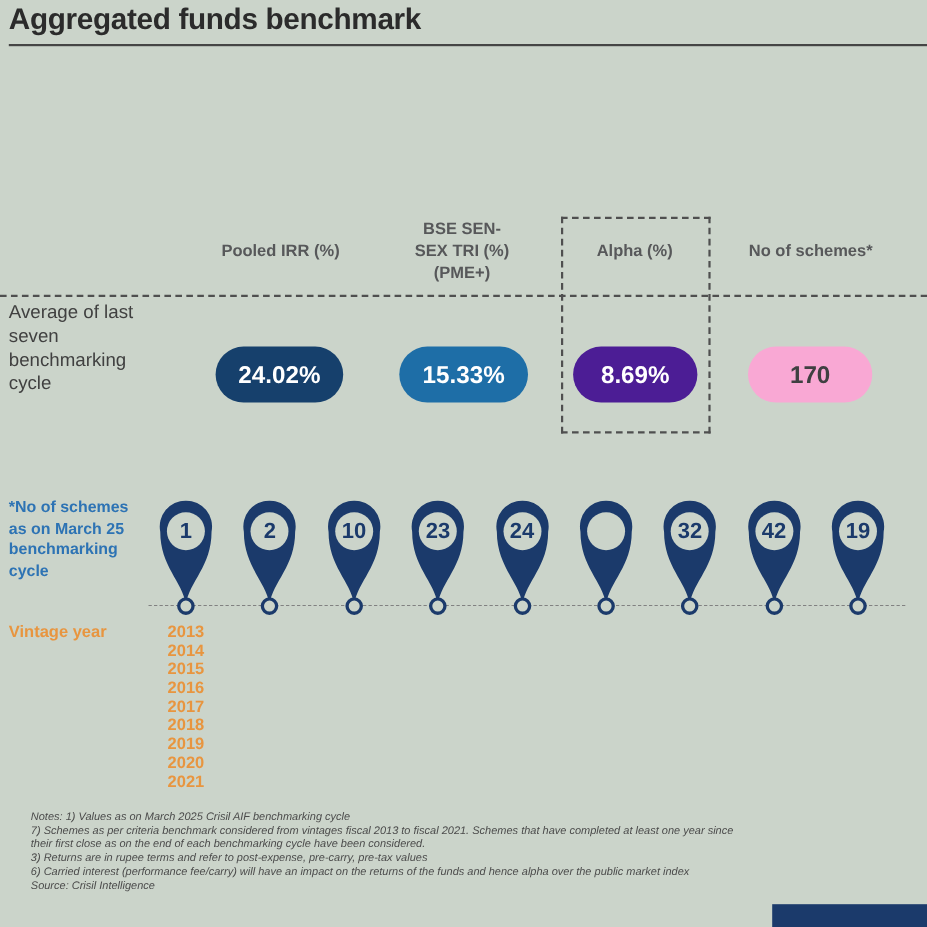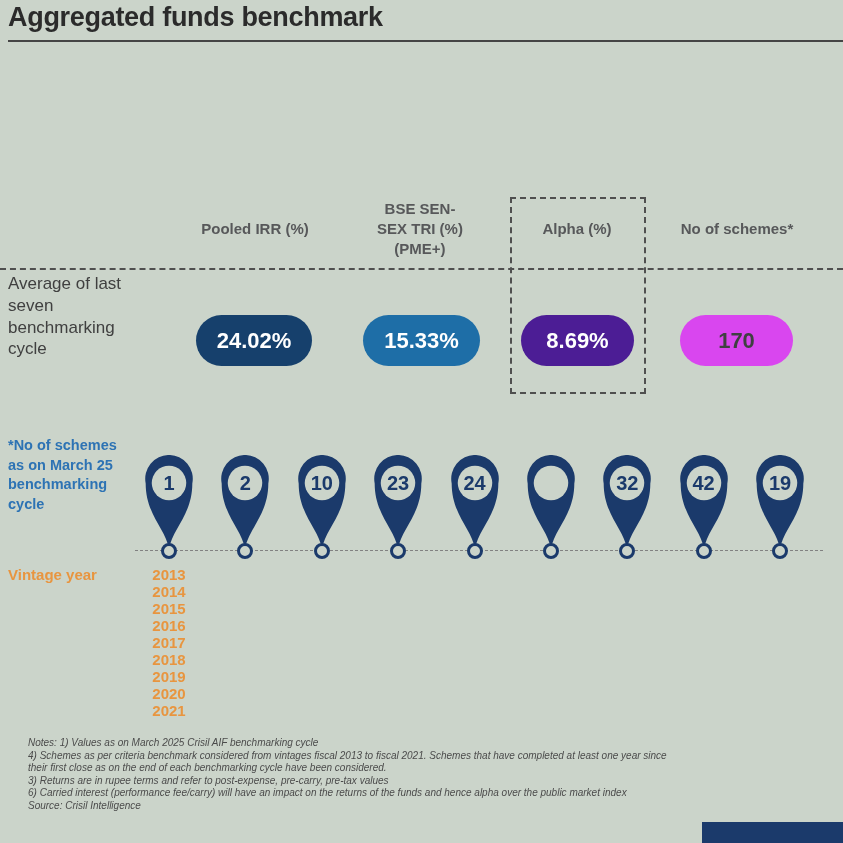--- a/index.html
+++ b/index.html
@@ -47,24 +47,24 @@
   }
 
   .pill {
     position: absolute; top: 315px; height: 51px; border-radius: 26px;
     display: flex; align-items: center; justify-content: center;
     font-size: 22px; font-weight: bold; color: #ffffff;
   }
   .pill1 { left: 196px; width: 116px; background: #16406c; }
   .pill2 { left: 363px; width: 117px; background: #1e6ea7; }
   .pill3 { left: 521px; width: 113px; background: #4c1d95; }
-  .pill4 { left: 680px; width: 113px; background: #d946ef; color: #3f4041; }
+  .pill4 { left: 680px; width: 113px; background: #f9a8d4; color: #3f4041; }
 
   .schemes-note {
-    position: absolute; left: 8px; top: 436px; width: 124px;
+    position: absolute; left: 8px; top: 452px; width: 124px;
     font-size: 14.5px; font-weight: bold; color: #2d73b4; line-height: 1.35;
   }
 
   .timeline-line {
     position: absolute; left: 135px; top: 550px; width: 688px;
     border-top: 1.5px dashed #818181;
   }
   .pins-row, .rings-row, .years-row {
     position: absolute; left: 141px; width: 667px;
     display: flex; justify-content: space-between;
@@ -234,21 +234,21 @@
     <div class="year-cell">2016</div>
     <div class="year-cell">2017</div>
     <div class="year-cell">2018</div>
     <div class="year-cell">2019</div>
     <div class="year-cell">2020</div>
     <div class="year-cell">2021</div>
   </div>
 
   <div class="notes">
     <div>Notes: 1) Values as on March 2025 Crisil AIF benchmarking cycle</div>
-    <div>4) Schemes as per criteria benchmark considered from vintages fiscal 2013 to fiscal 2021. Schemes that have completed at least one year since</div>
+    <div>7) Schemes as per criteria benchmark considered from vintages fiscal 2013 to fiscal 2021. Schemes that have completed at least one year since</div>
     <div>their first close as on the end of each benchmarking cycle have been considered.</div>
     <div>3) Returns are in rupee terms and refer to post-expense, pre-carry, pre-tax values</div>
     <div>6) Carried interest (performance fee/carry) will have an impact on the returns of the funds and hence alpha over the public market index</div>
     <div>Source: Crisil Intelligence</div>
   </div>
 
   <div class="corner-bar"></div>
 
 </div>
 

